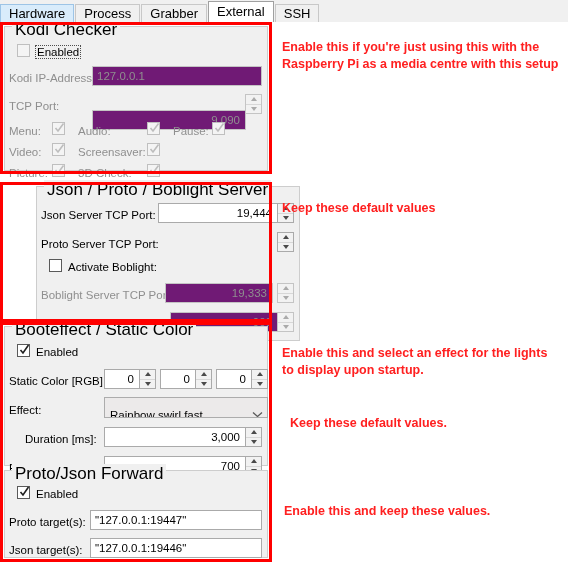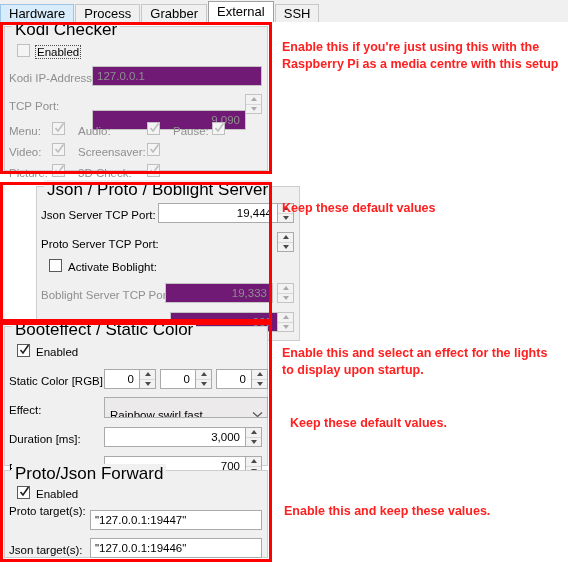--- a/index.html
+++ b/index.html
@@ -410,21 +410,21 @@
   <span class="lbl" style="left:4px; top:76px;">Effect:</span>
   <div class="combo" style="left:99px; top:70px; width:164px;">
     <span>Rainbow swirl fast</span>
     <span class="chev">
       <svg width="11" height="7" viewBox="0 0 11 7">
           <path d="M1 1.5 L5.5 5.5 L10 1.5" fill="none" stroke="#5a5a5a" stroke-width="1.3"></path>
         </svg>
     </span>
   </div>
 
-  <span class="lbl" style="left:4px; top:105px;">Duration [ms]:</span>
+  <span class="lbl" style="left:20px; top:105px;">Duration [ms]:</span>
   <div class="input num" style="left:99px; top:100px; width:142px;">3,000</div>
   <div class="spin" style="left:240px; top:100px;">
     <div class="half top">
         <span class="arrow up"></span>
       </div>
     <div class="half">
         <span class="arrow down"></span>
       </div>
   </div>
 
@@ -445,21 +445,21 @@
 
   <div class="cb" style="left:12px; top:15px;">
     <span class="tick">
       <svg width="11" height="13" viewBox="0 0 11 13">
           <path d="M1.5 7 L4 10 L9.5 2" fill="none" stroke="#202020" stroke-width="1.6"></path>
         </svg>
     </span>
   </div>
   <span class="lbl" style="left:31px; top:16px;">Enabled</span>
 
-  <span class="lbl" style="left:4px; top:33px;">Proto target(s):</span>
+  <span class="lbl" style="left:4px; top:44px;">Proto target(s):</span>
   <div class="input" style="left:85px; top:39px; width:172px;">"127.0.0.1:19447"</div>
 
   <span class="lbl" style="left:4px; top:72px;text-align:center;">Json target(s):</span>
   <div class="input" style="left:85px; top:67px; width:172px;">"127.0.0.1:19446"</div>
 </div>
 
 <div class="redbox" id="redbox-1"></div>
 <div class="redbox" id="redbox-2"></div>
 <div class="redbox" id="redbox-3"></div>
 

